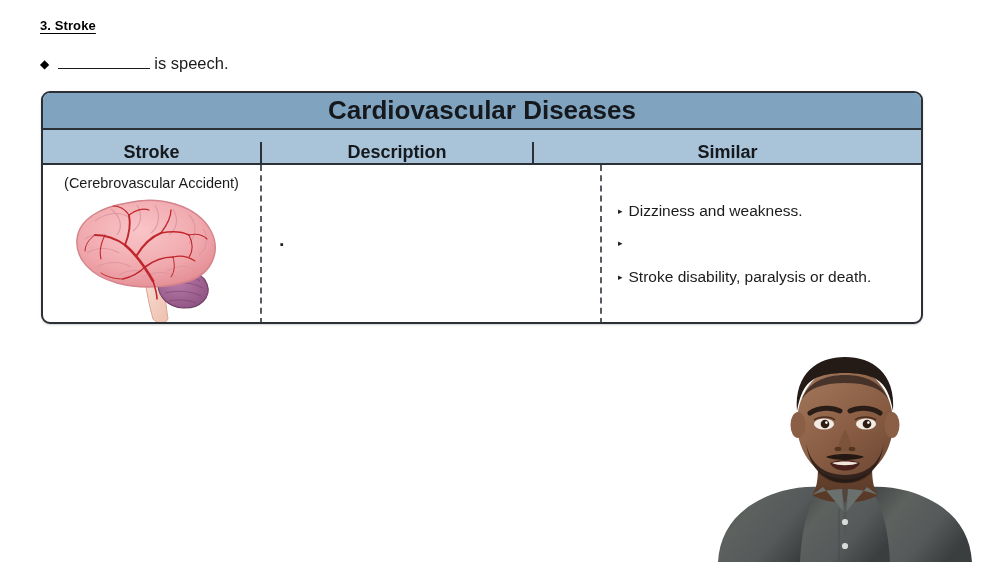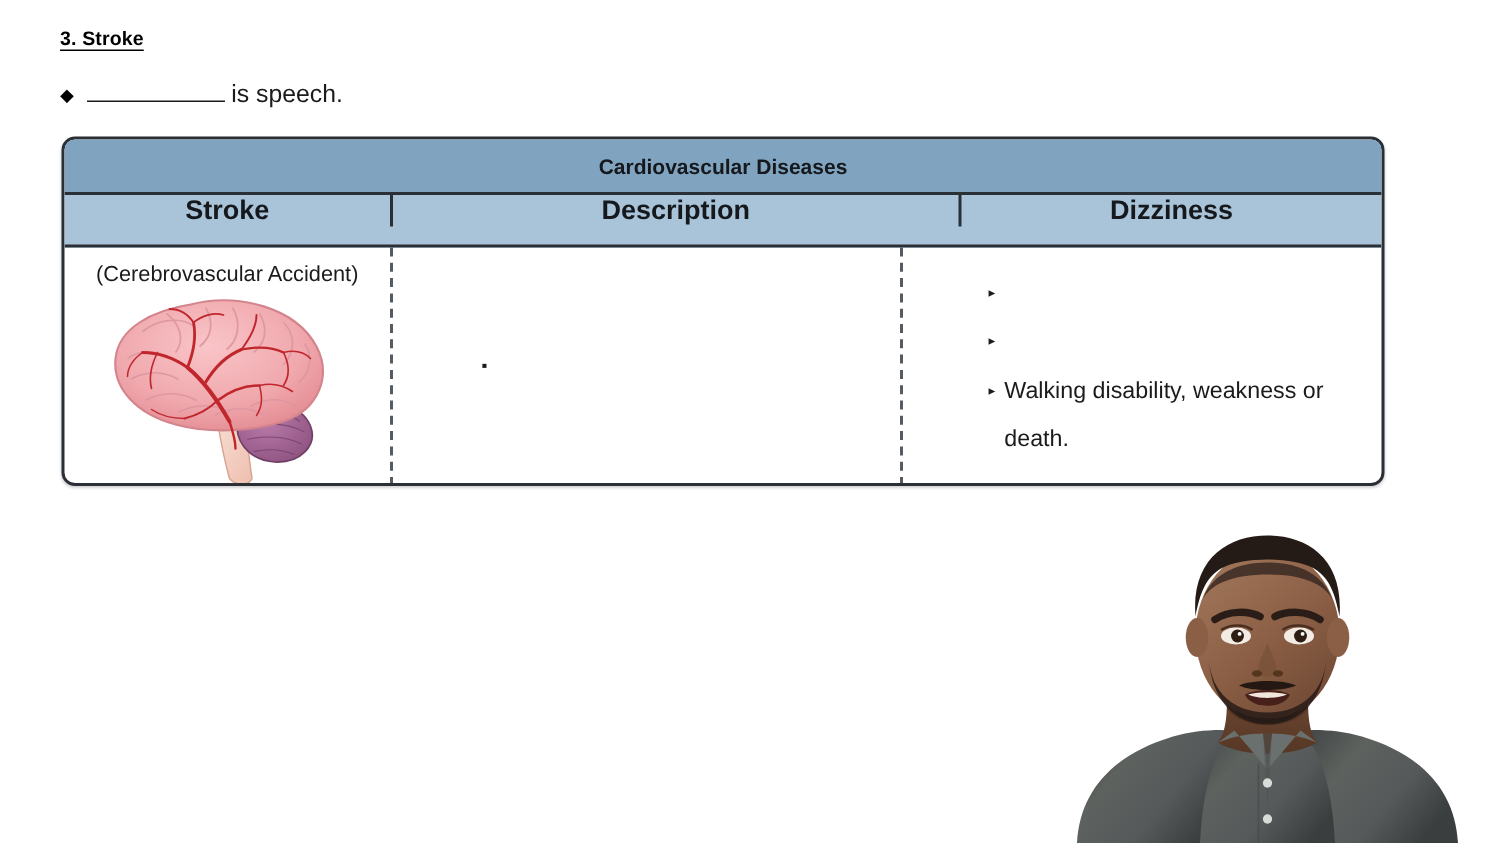--- a/index.html
+++ b/index.html
@@ -71,53 +71,52 @@
   }
   .tbl-title-row {
     height: 35px;
     background: #80a4c0;
     border-bottom: 2.2px solid #2b2f36;
     display: flex;
     align-items: center;
     justify-content: center;
   }
   .tbl-title-row span {
-    font-size: 14px;
+    font-size: 26px;
     font-weight: bold;
     color: #15181c;
   }
   .tbl-head-row {
     height: 33px;
     background: #a9c4d8;
     border-bottom: 2.2px solid #2b2f36;
     display: flex;
-    align-items: flex-start;
+    align-items: flex-end;
   }
   .th {
     display: flex;
     align-items: center;
     justify-content: center;
     font-size: 18px;
     font-weight: bold;
     color: #15181c;
     box-sizing: border-box;
   }
   .th-stroke   { width: 219px; border-right: 2px solid #2b2f36; }
-  .th-desc     { width: 379px; border-right: 2px solid #2b2f36; }
+  .th-desc     { width: 272px; border-right: 2px solid #2b2f36; }
   .th-symptoms { flex: 1; }
 
   .tbl-body {
     display: flex;
     align-items: stretch;
     height: calc(100% - 70px);
   }
   .td {
     box-sizing: border-box;
     position: relative;
-    padding-left: 41px;
   }
   .td-stroke   { width: 219px; border-right: 2px dashed #555b63; }
   .td-desc     { width: 340px; border-right: 2px dashed #555b63; display:flex; align-items:center; }
   .td-symptoms { flex: 1; display: flex; align-items: center; }
 
   .cva-label {
     position: absolute;
     top: 10px;
     left: 0;
     right: 0;
@@ -201,21 +200,21 @@
 
 <div class="dz-table">
 
   <div class="tbl-title-row">
     <span>Cardiovascular Diseases</span>
   </div>
 
   <div class="tbl-head-row">
     <div class="th th-stroke">Stroke</div>
     <div class="th th-desc">Description</div>
-    <div class="th th-symptoms">Dizziness</div>
+    <div class="th th-symptoms">Similar</div>
   </div>
 
   <div class="tbl-body">
 
     <div class="td td-stroke">
       <div class="cva-label">(Cerebrovascular Accident)</div>
       <div class="brain-wrap">
         <svg viewBox="0 0 170 132" width="170" height="132" xmlns="http://www.w3.org/2000/svg">
           <defs>
             <radialGradient id="cortexGrad" cx="45%" cy="35%" r="75%">
@@ -289,27 +288,28 @@
     <div class="td td-desc">
       <div class="desc-block">
         <span class="desc-bullet">▪</span>
       </div>
     </div>
 
     <div class="td td-symptoms">
       <ul class="sym-list">
         <li class="sym-item">
           <span class="sym-bullet">▸</span>
+          <span>Dizziness and weakness.</span>
         </li>
         <li class="sym-item">
           <span class="sym-bullet">▸</span>
         </li>
         <li class="sym-item">
           <span class="sym-bullet">▸</span>
-          <span>Walking disability, weakness or death.</span>
+          <span>Stroke disability, paralysis or death.</span>
         </li>
       </ul>
     </div>
 
   </div>
 </div>
 
 <div class="presenter">
   <svg viewBox="0 0 310 225" width="310" height="225" xmlns="http://www.w3.org/2000/svg">
     <defs>

